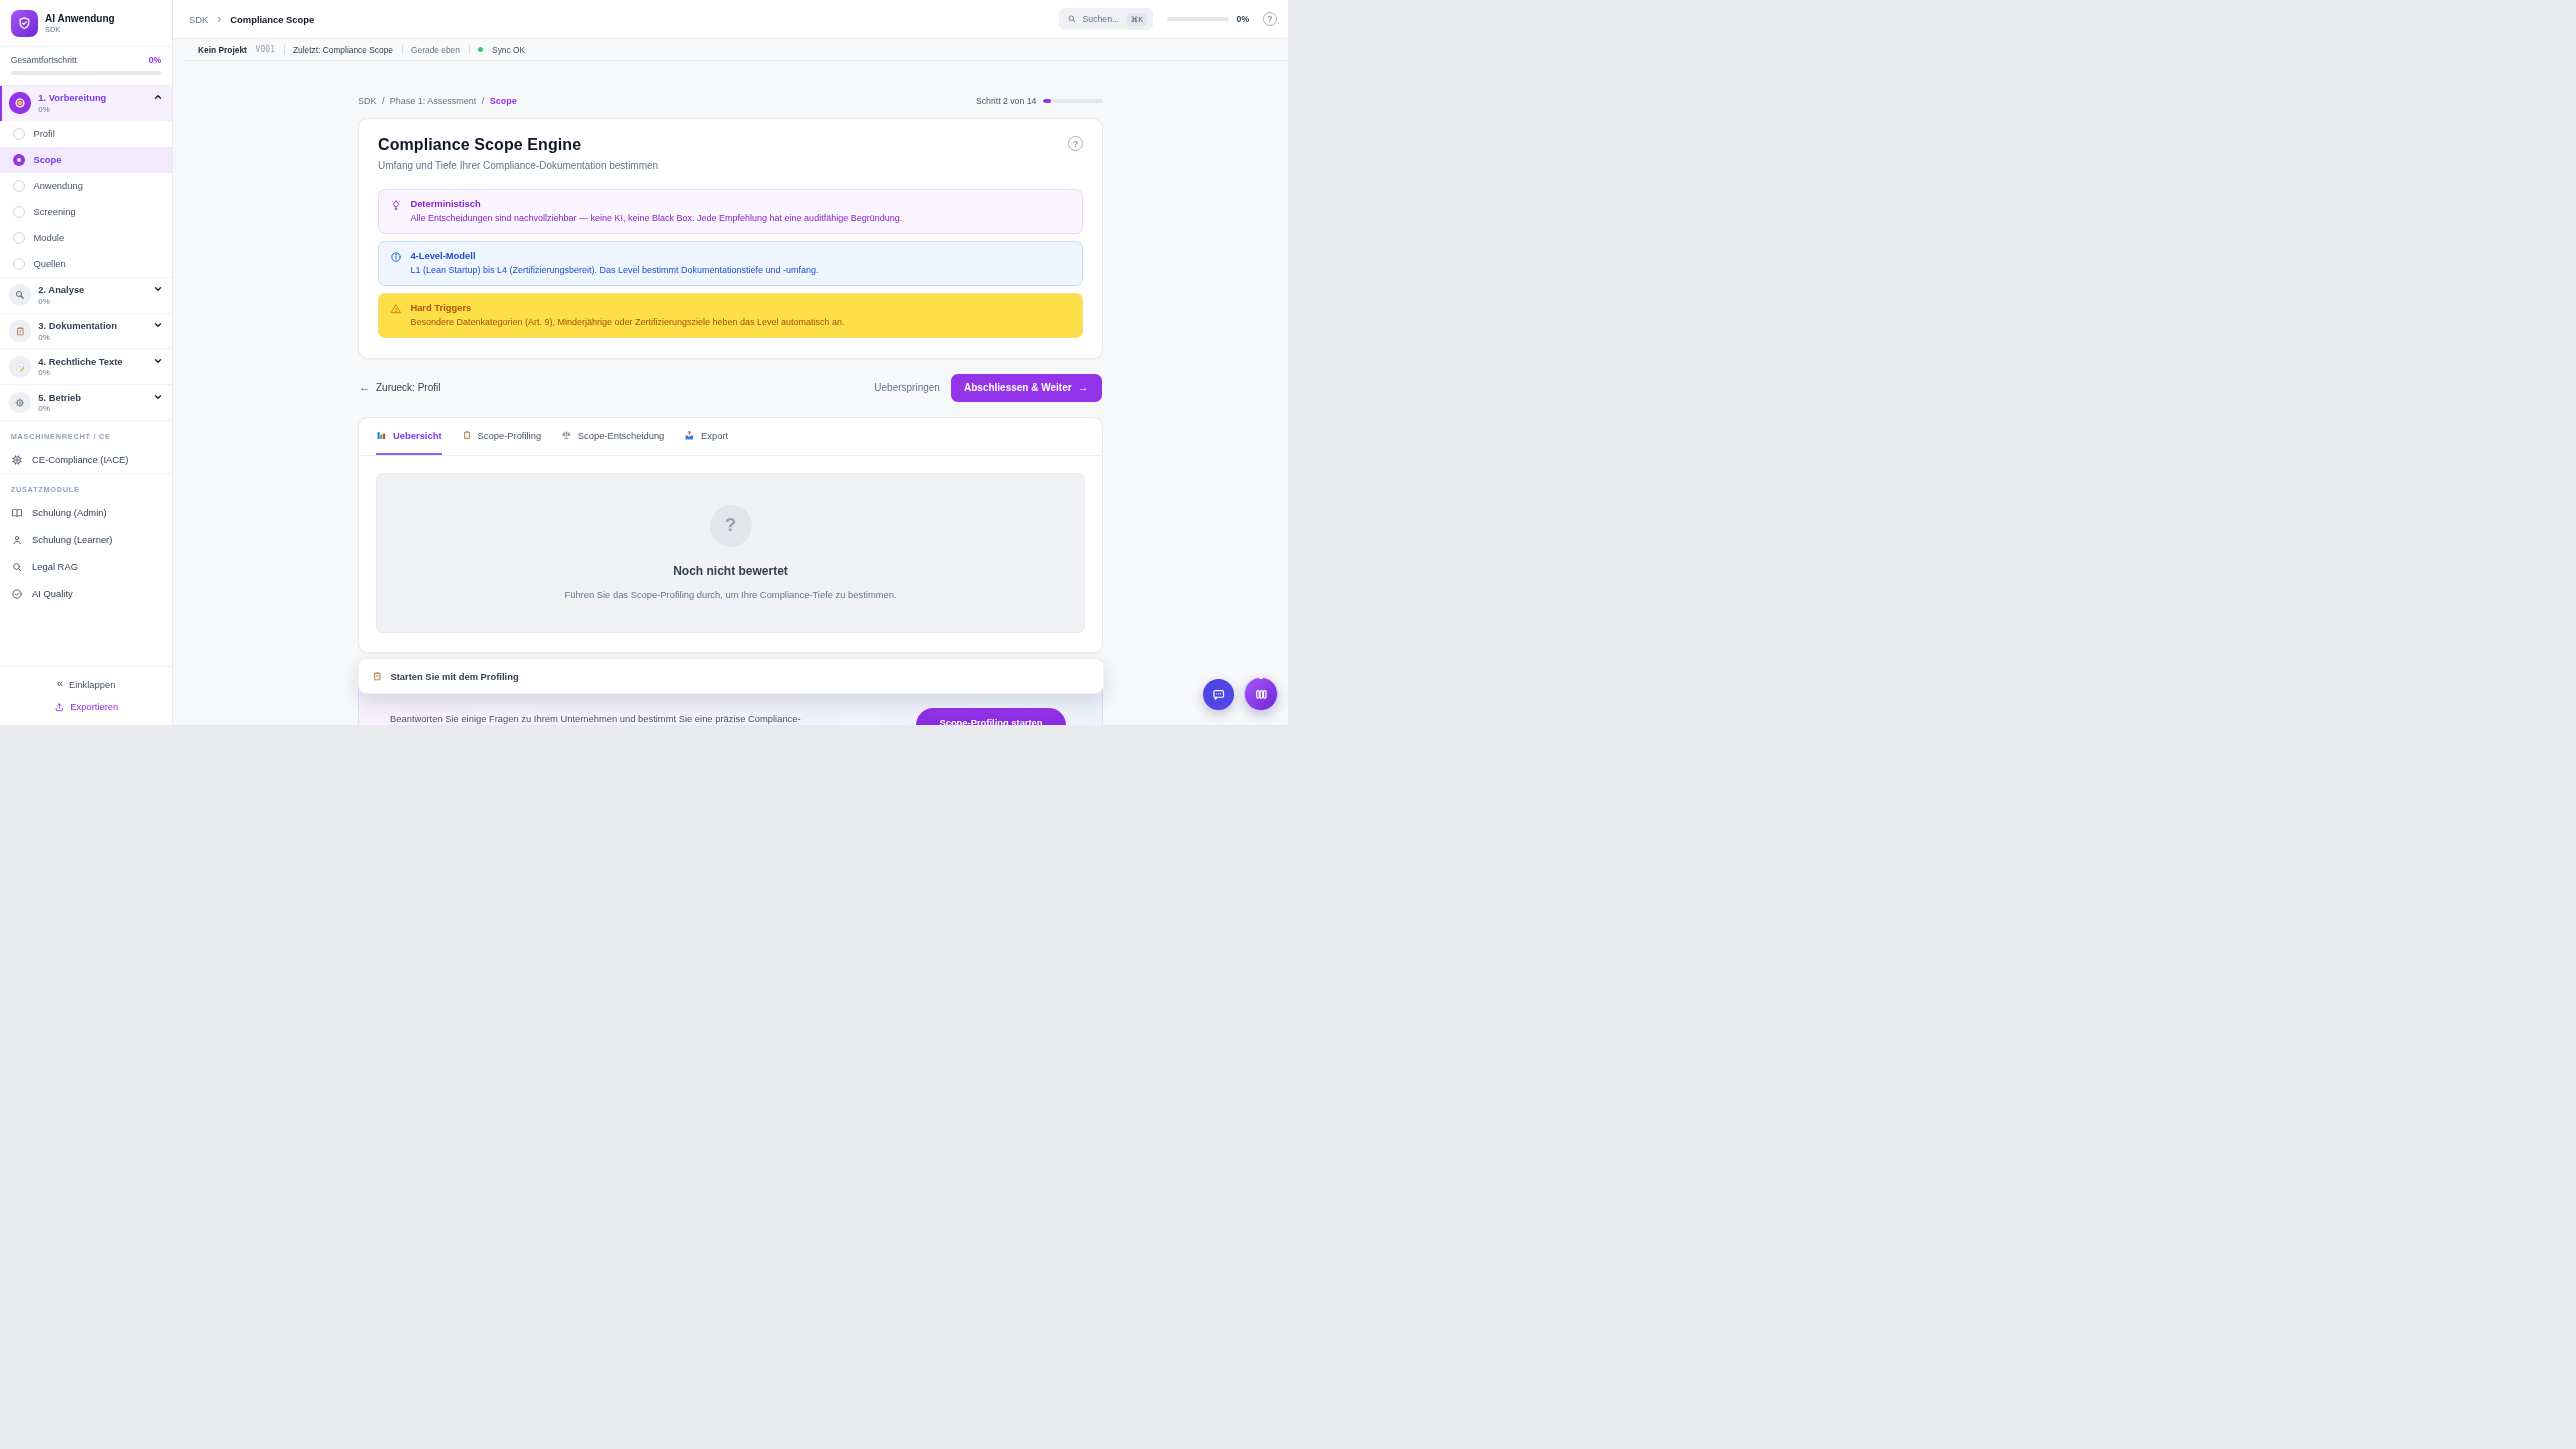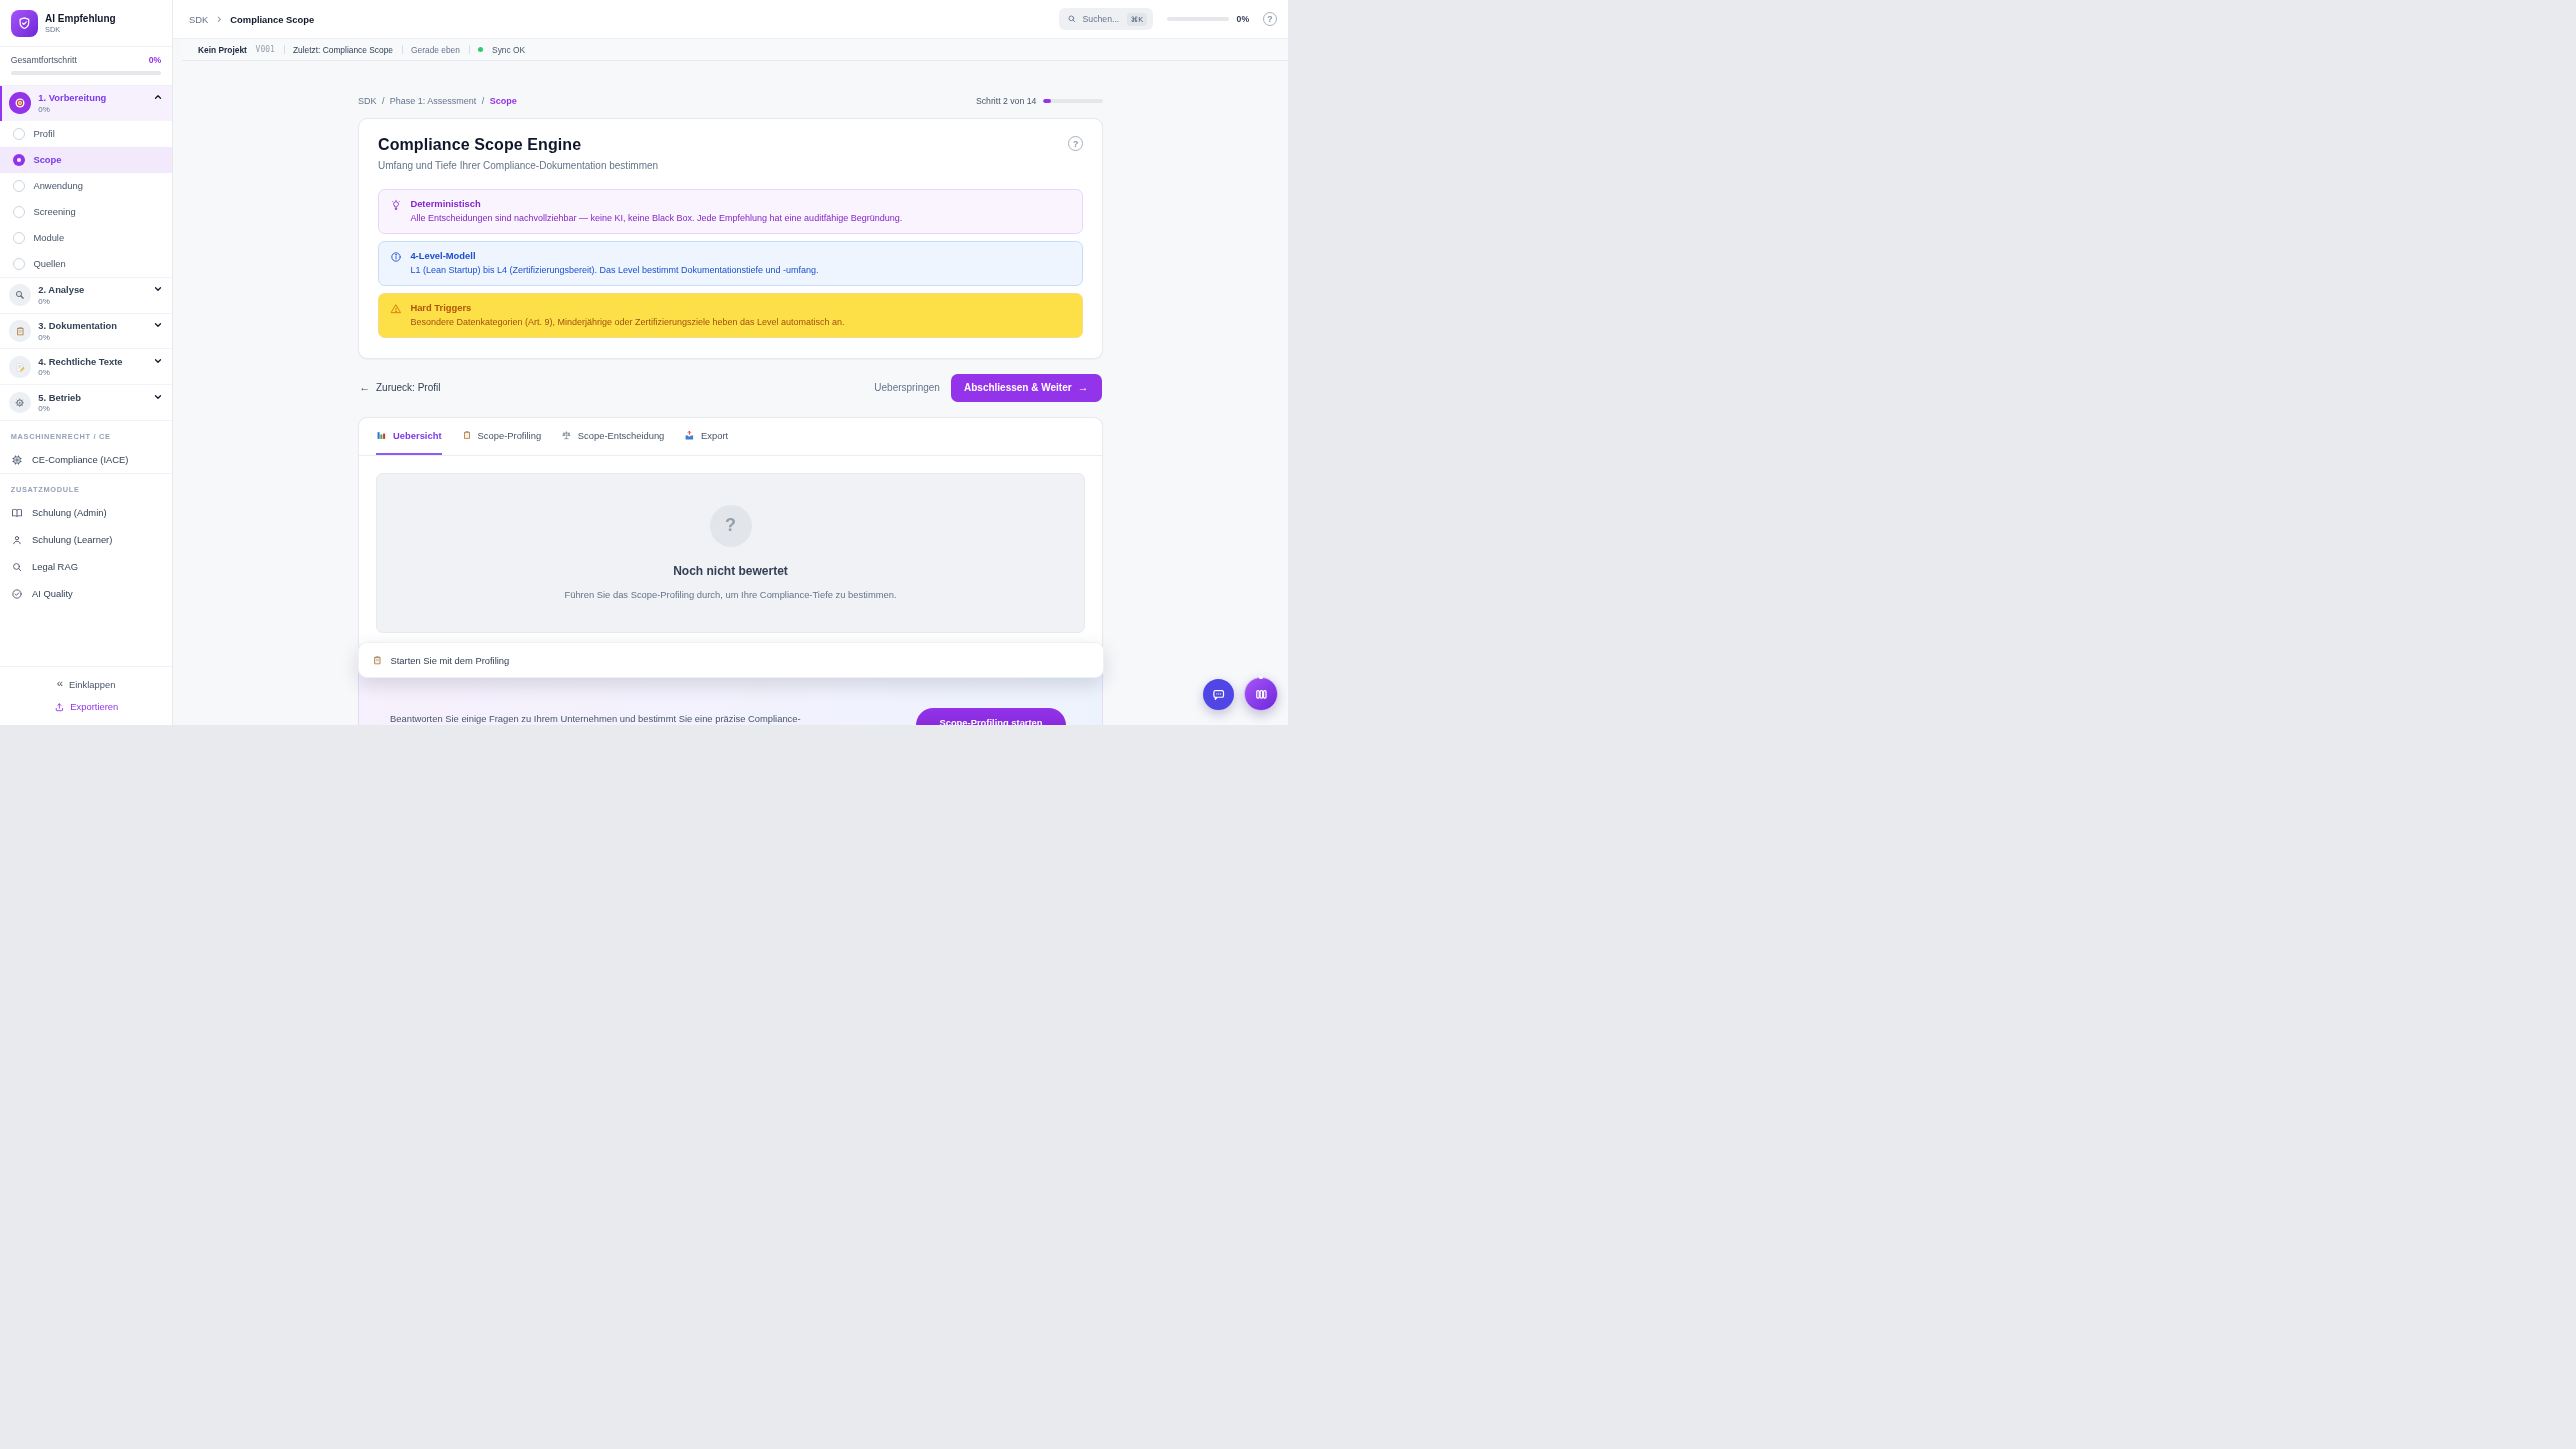--- a/index.html
+++ b/index.html
@@ -132,21 +132,21 @@
 
   <aside class="sidebar">
     <div class="sb-logo">
       <div class="mark">
         <svg width="14.8" height="14.8" viewBox="0 0 24 24">
             <path d="M12 3l7 2.5v5c0 4.6-3 8.2-7 9.7-4-1.5-7-5.1-7-9.7v-5z" fill="none" stroke="#fff" stroke-width="2" stroke-linejoin="round"></path>
             <path d="M9 11.6l2.1 2.1 4-4.2" stroke="#fff" stroke-width="2" fill="none" stroke-linecap="round" stroke-linejoin="round"></path>
           </svg>
       </div>
       <div>
-        <div class="t1">AI Empfehlung</div>
+        <div class="t1">AI Anwendung</div>
         <div class="t2">SDK</div>
       </div>
     </div>
 
     <div class="sb-progress">
       <div class="row">
         <span>Gesamtfortschritt</span>
         <span class="pct">0%</span>
       </div>
       <div class="bar">
@@ -526,21 +526,21 @@
       </section>
     </div>
 
     <div class="callout" style="position:absolute; left:185px; top:603px;">
       <div class="tx">Beantworten Sie einige Fragen zu Ihrem Unternehmen und bestimmt Sie eine präzise Compliance-</div>
       <button class="btn-start">
         <span>Scope-Profiling starten</span>
       </button>
     </div>
 
-    <div class="toast" style="left:185px; top:581px;">
+    <div class="toast" style="left:185px; top:597px;font-weight:bold;">
       <span>
         <svg width="10.7" height="10.7" viewBox="0 0 24 24">
             <rect x="5" y="4" width="14" height="17" rx="2" fill="#b5793f"></rect>
             <rect x="7" y="6.5" width="10" height="12.5" fill="#f6f1e7"></rect>
             <rect x="9" y="2.6" width="6" height="3.4" rx="1" fill="#9aa3ad"></rect>
             <path d="M8.5 10h7M8.5 12.5h7" stroke="#8a8f96" stroke-width="0.9"></path>
           </svg>
       </span>
       <span class="tx">Starten Sie mit dem Profiling</span>
     </div>

